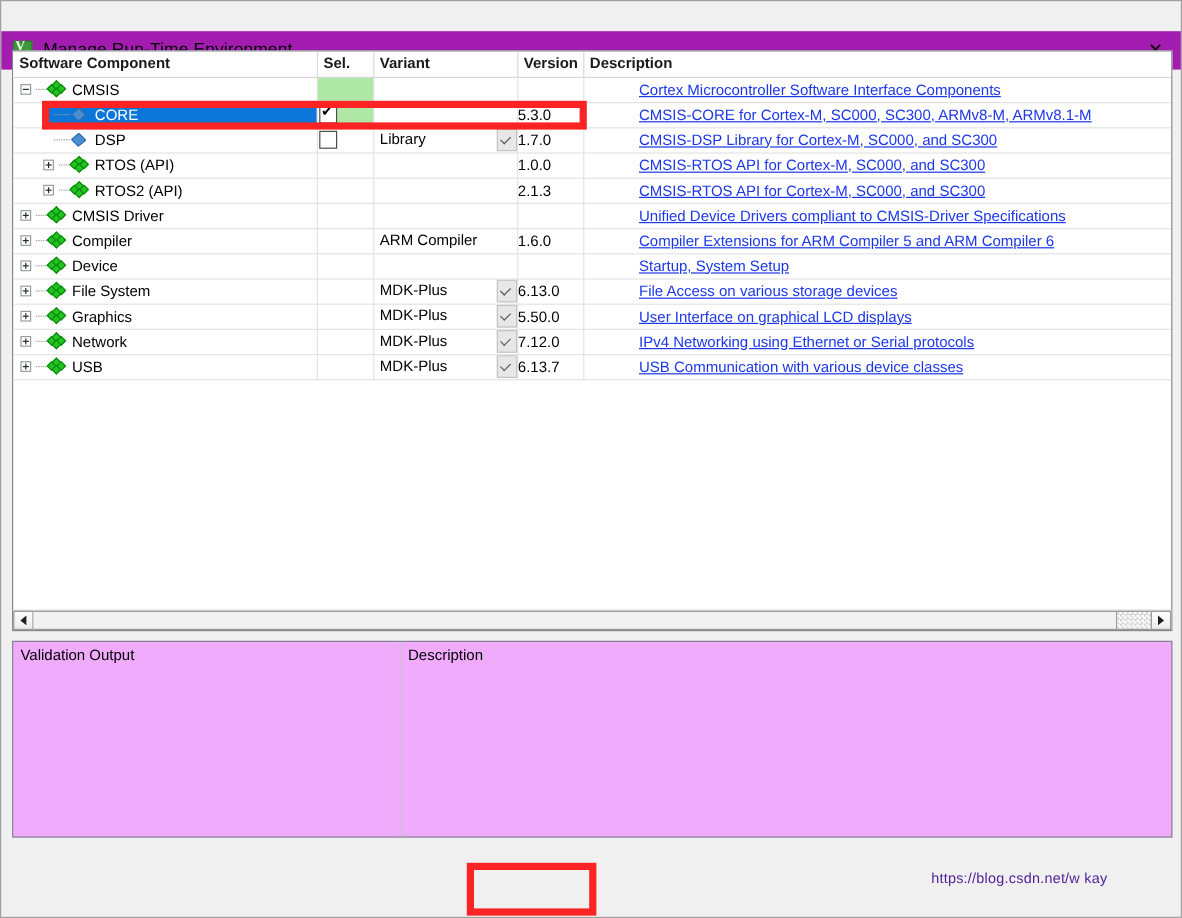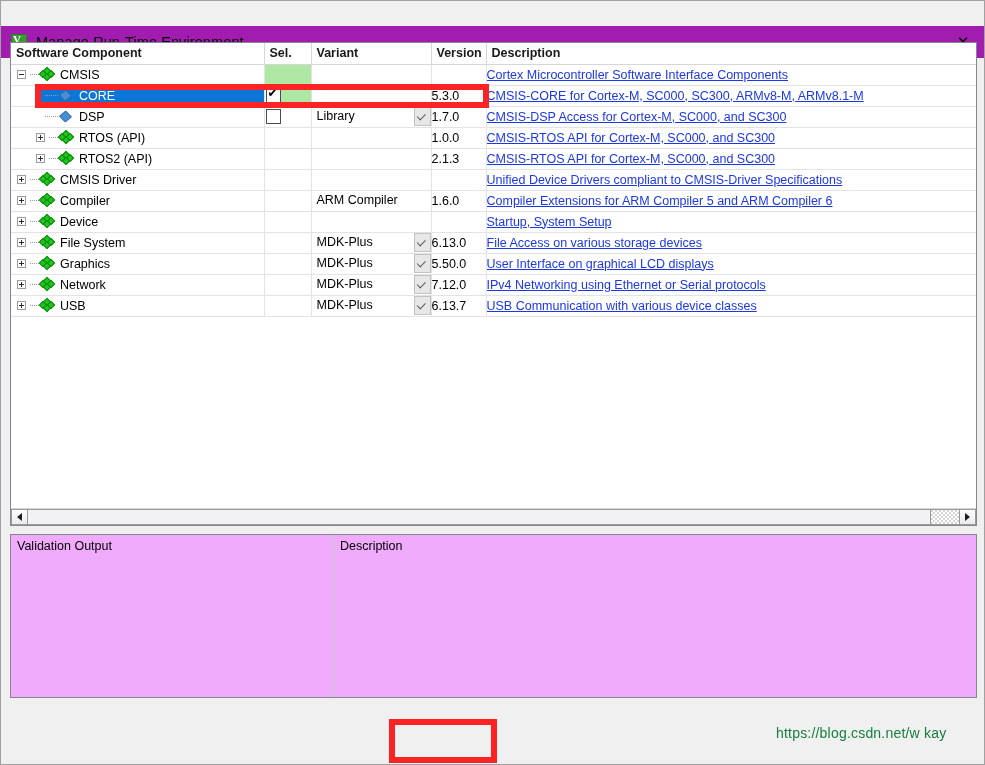--- a/index.html
+++ b/index.html
@@ -122,21 +122,21 @@
     height: 20px;
     padding: 0;
     border-right: 1px solid #e3e3e3;
     border-bottom: 1px solid #e3e3e3;
     vertical-align: middle;
     font-size: 12.5px;
     box-sizing: border-box;
     overflow: hidden;
     white-space: nowrap;
   }
-  table.grid td:last-child { border-right: none; }
+  table.grid td:last-child { border-right: none; padding-left: 46px; }
 
   
   .namecell { position: relative; height: 20px; }
   .nameinner {
     display: flex;
     align-items: center;
     height: 20px;
   }
   .indent { flex: none; }
   .ind0 { width: 6px; }
@@ -386,22 +386,22 @@
     pointer-events: none;
     z-index: 50;
   }
   .redbox-core { left: 34px;  top: 83px;  width: 454px; height: 24px; }
   .redbox-ok   { left: 388px; top: 718px; width: 108px; height: 44px; }
 
   
   .watermark {
     position: absolute;
     left: 775px; top: 724px;
-    font-size: 14px;
-    color: #15803d;
+    font-size: 12px;
+    color: #4c1d95;
     letter-spacing: 0.2px;
     white-space: nowrap;
     z-index: 5;
     pointer-events: none;
   }
 </style>
 </head>
 <body>
 
 <div id="app">
@@ -506,21 +506,21 @@
               </td>
               <td>
                 <div class="varcell">
                   <div class="vartext">Library</div>
                   <div class="vardrop">
                     <i></i>
                   </div>
                 </div>
               </td>
               <td class="vercell">1.7.0</td>
-              <td class="desccell"><span class="desclink">CMSIS-DSP Access for Cortex-M, SC000, and SC300</span></td>
+              <td class="desccell"><span class="desclink">CMSIS-DSP Library for Cortex-M, SC000, and SC300</span></td>
             </tr>
             <tr>
               <td>
                 <div class="namecell">
                   <div class="nameinner">
                     <div class="indent ind1"></div>
                     <div class="expander plus"></div>
                     <div class="dotlead wide"></div>
                     <div class="ico green">
                       <span class="a"></span>

